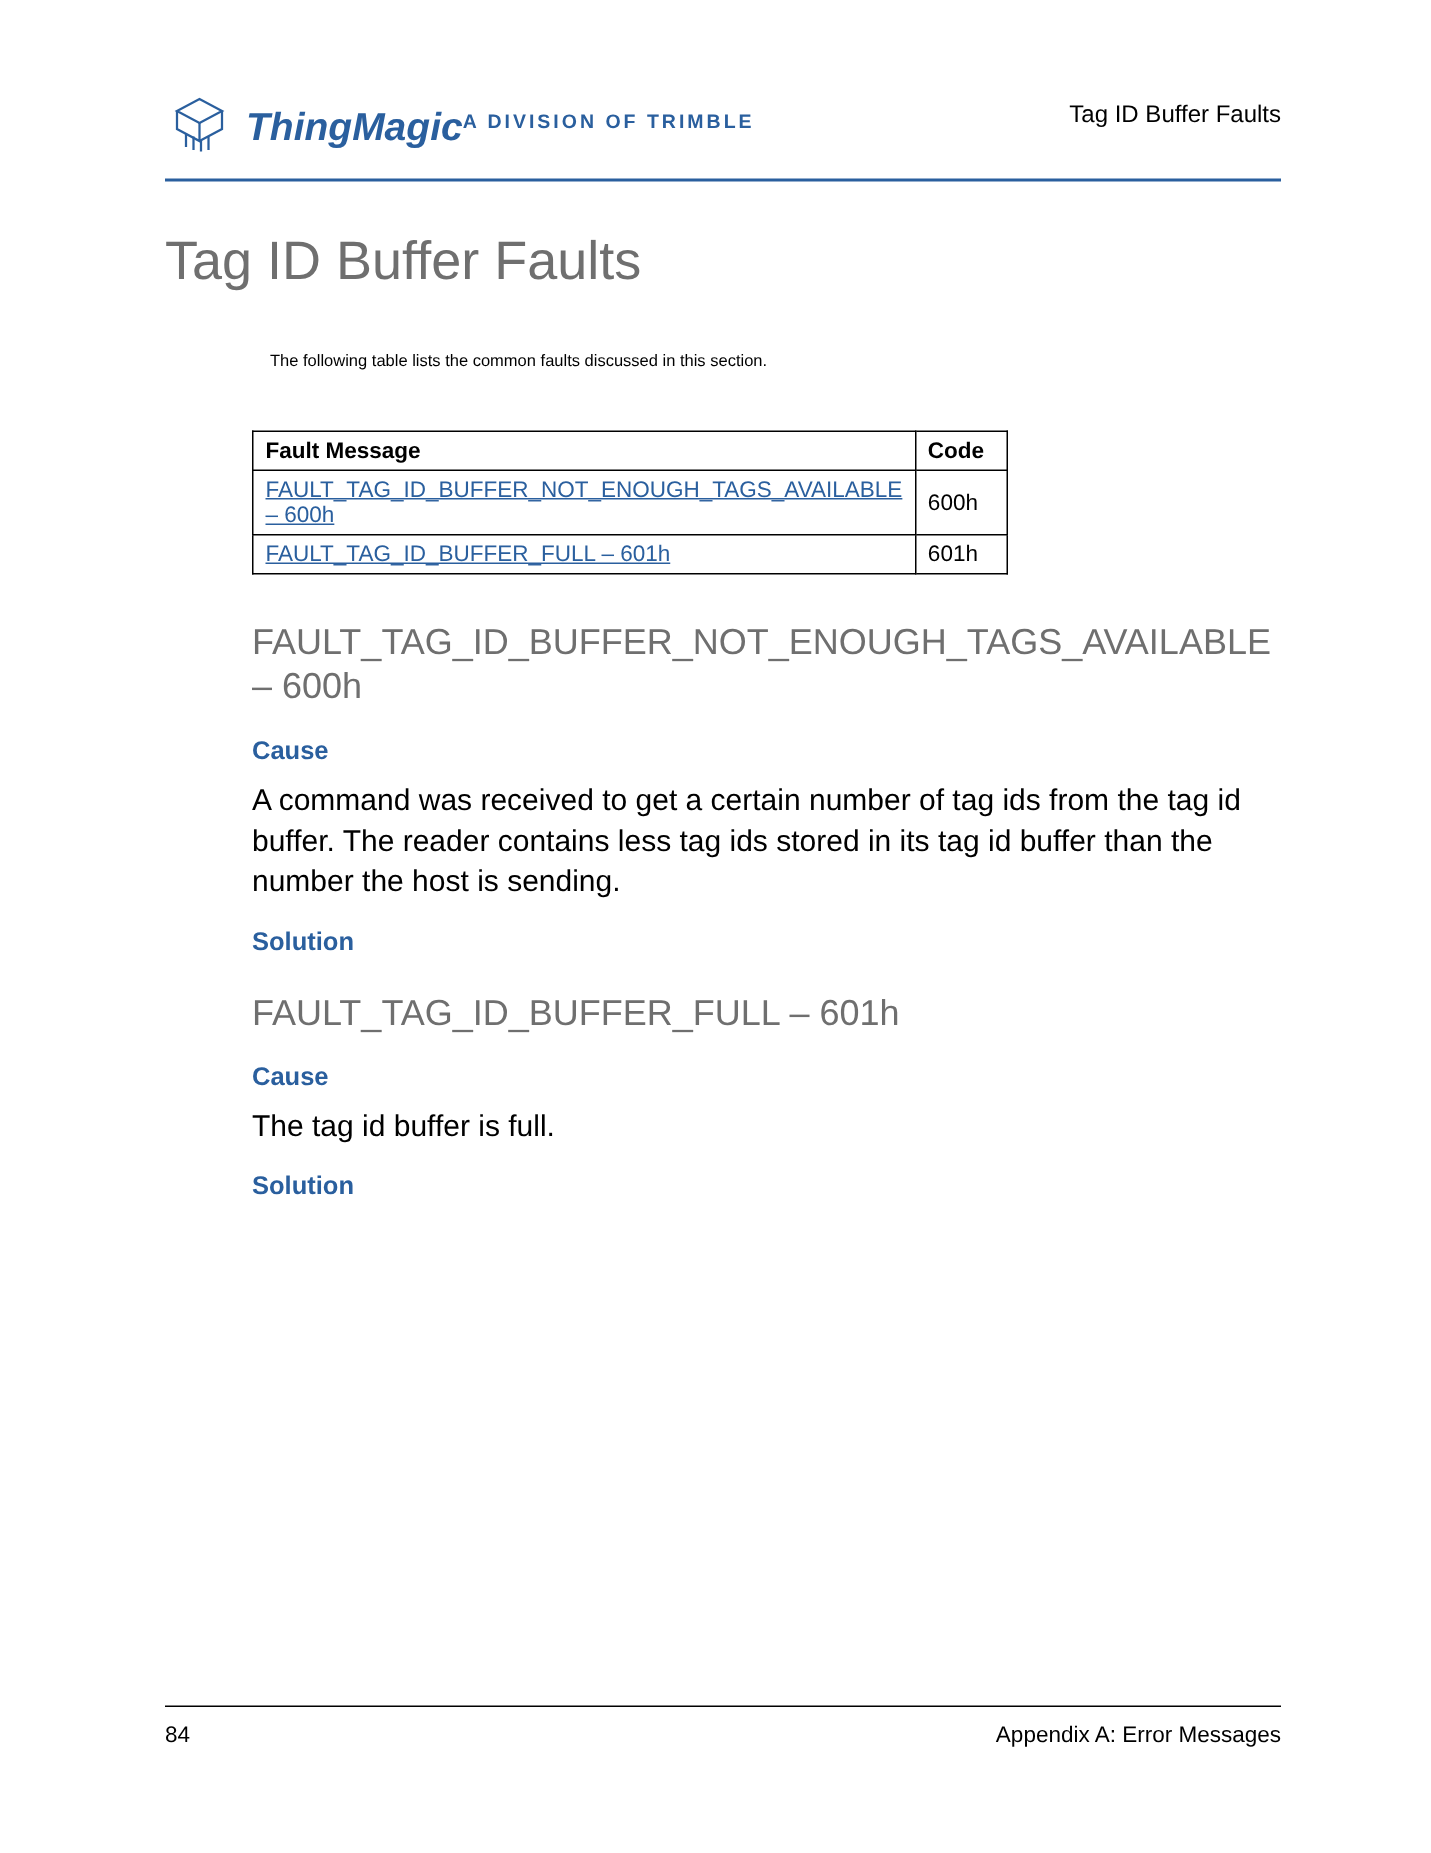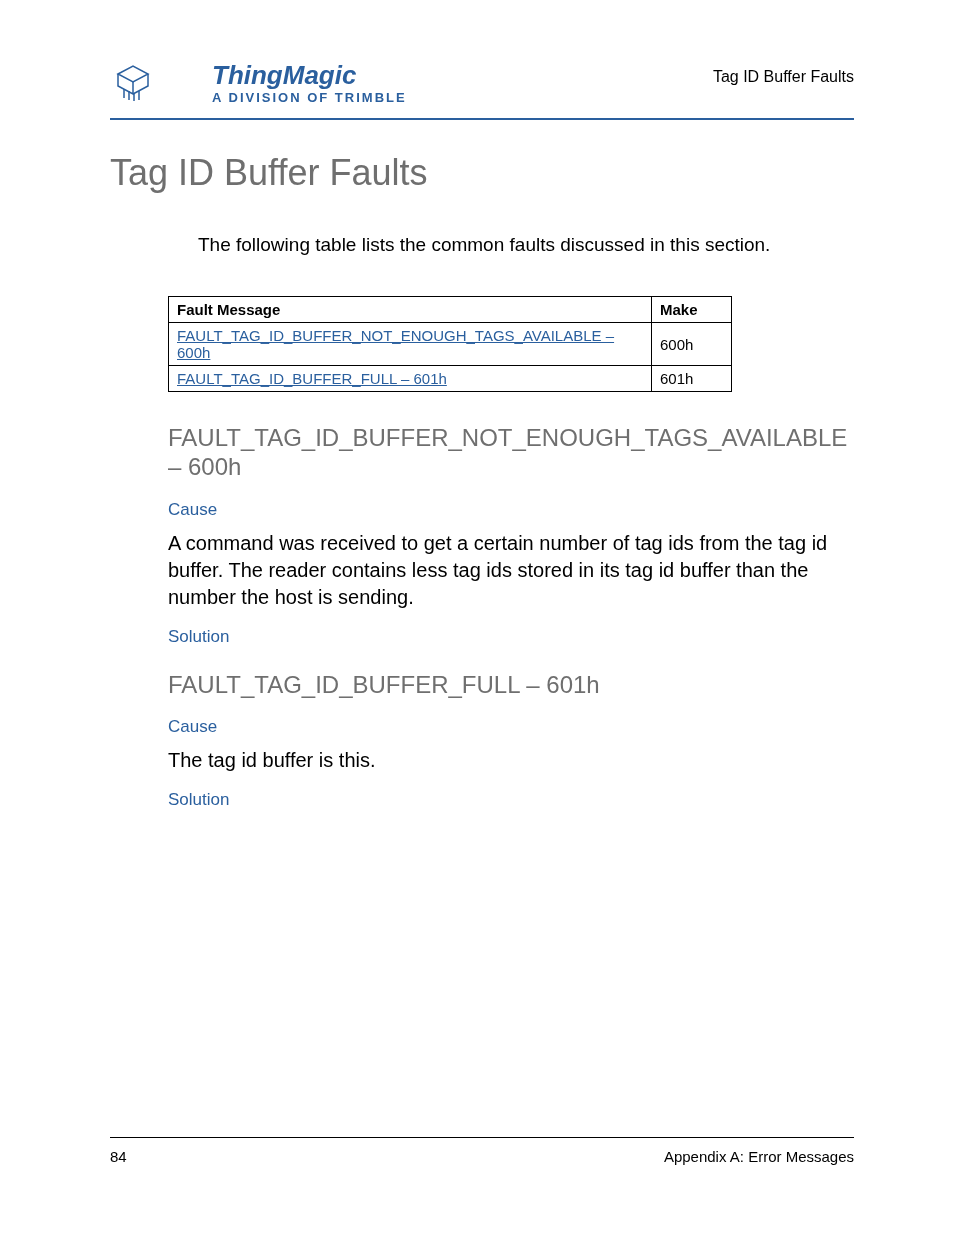--- a/index.html
+++ b/index.html
@@ -16,21 +16,21 @@
   }
   .header-row {
     display: flex;
     justify-content: space-between;
     align-items: flex-start;
     border-bottom: 2px solid #2a5f9e;
     padding-bottom: 12px;
     margin-bottom: 32px;
   }
   .logo-block { display: flex; align-items: center; gap: 8px; }
-  .logo-text { display: flex; flex-direction: column; margin-left: 48px; }
+  .logo-text { display: flex; flex-direction: row; }
   .logo-main {
     font-style: italic;
     font-weight: bold;
     color: #2a5f9e;
     font-size: 26px;
     line-height: 1;
   }
   .logo-sub {
     font-size: 13px;
     letter-spacing: 2px;
@@ -43,27 +43,27 @@
     color: #000;
     margin-top: 8px;
   }
   h1.page-title {
     font-size: 36px;
     font-weight: normal;
     color: #6f6f6f;
     margin-bottom: 40px;
   }
   .intro {
-    font-size: 19px;
-    margin: 0 0 40px 88px;
+    font-size: 11px;
+    margin: 0 0 40px 70px;
   }
   table.faults {
     border-collapse: collapse;
     margin: 0 0 32px 58px;
-    width: 564px;
+    width: 504px;
     font-size: 15px;
   }
   table.faults th, table.faults td {
     border: 1px solid #000;
     padding: 4px 8px;
     text-align: left;
   }
   table.faults th { font-weight: bold; }
   .fault-link {
     color: #2a5f9e;
@@ -71,21 +71,21 @@
   }
   h2.section {
     font-size: 24px;
     font-weight: normal;
     color: #6f6f6f;
     margin: 24px 0 18px 58px;
     line-height: 1.2;
   }
   h3.sub {
     font-size: 17px;
-    font-weight: normal;
+    font-weight: bold;
     color: #2a5f9e;
     margin: 16px 0 10px 58px;
   }
   p.body {
     font-size: 20px;
     margin: 0 0 14px 58px;
     line-height: 1.35;
   }
   .footer {
     position: absolute;
@@ -125,21 +125,21 @@
   </div>
 
   <h1 class="page-title">Tag ID Buffer Faults</h1>
 
   <p class="intro">The following table lists the common faults discussed in this section.</p>
 
   <table class="faults">
     <thead>
       <tr>
         <th>Fault Message</th>
-        <th style="width:80px">Make</th>
+        <th style="width:80px">Code</th>
       </tr>
     </thead>
     <tbody>
       <tr>
         <td><a class="fault-link">FAULT_TAG_ID_BUFFER_NOT_ENOUGH_TAGS_AVAILABLE – 600h</a></td>
         <td>600h</td>
       </tr>
       <tr>
         <td><a class="fault-link">FAULT_TAG_ID_BUFFER_FULL – 601h</a></td>
         <td>601h</td>
@@ -147,20 +147,20 @@
     </tbody>
   </table>
 
   <h2 class="section">FAULT_TAG_ID_BUFFER_NOT_ENOUGH_TAGS_AVAILABLE – 600h</h2>
   <h3 class="sub">Cause</h3>
   <p class="body">A command was received to get a certain number of tag ids from the tag id buffer. The reader contains less tag ids stored in its tag id buffer than the number the host is sending.</p>
   <h3 class="sub">Solution</h3>
 
   <h2 class="section">FAULT_TAG_ID_BUFFER_FULL – 601h</h2>
   <h3 class="sub">Cause</h3>
-  <p class="body">The tag id buffer is this.</p>
+  <p class="body">The tag id buffer is full.</p>
   <h3 class="sub">Solution</h3>
 </div>
 
 <div class="footer">
   <span>84</span>
   <span>Appendix A: Error Messages</span>
 </div>
 
 </body></html>

